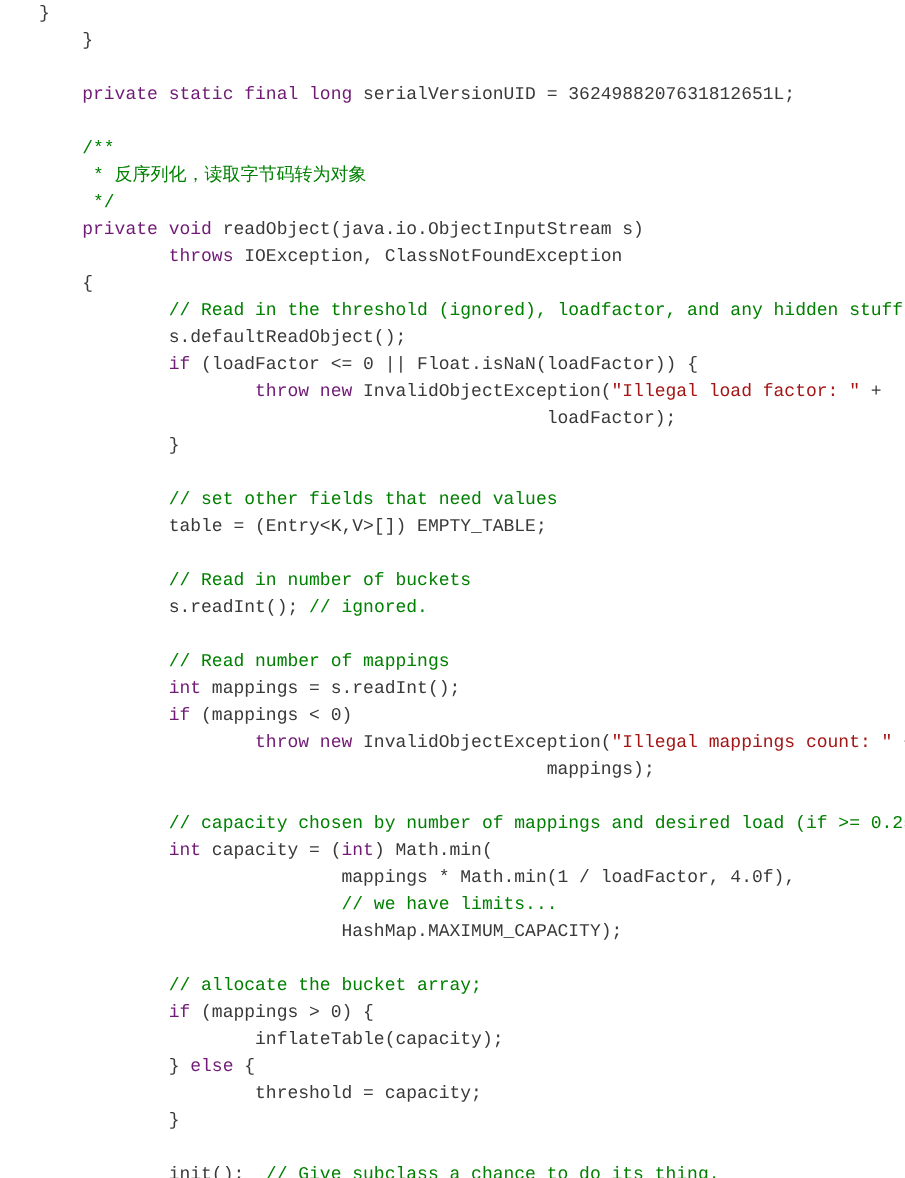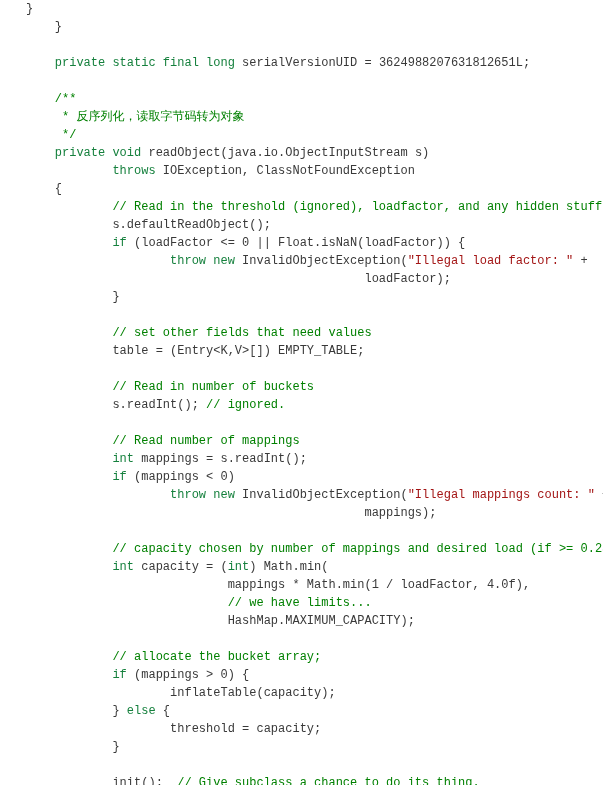--- a/index.html
+++ b/index.html
@@ -9,20 +9,20 @@
     font-family: Consolas, Monaco, 'Courier New', monospace;
     font-size: 12px;
     line-height: 18px;
     color: #393939;
     width: 603px;
   }
   .code-block {
     padding: 0 0 0 26px;
     white-space: pre;
   }
-  .kw { color: #15803d; }
+  .kw { color: #701a75; }
   .comment { color: #008000; }
   .str { color: #a31515; }
 </style>
 </head>
 <body>
 
 <div class="code-block" id="code-container"><div><span>}</span></div><div>    <span>}</span></div><div>&nbsp;</div><div>    <span class="kw">private static final long</span><span> serialVersionUID = </span><span>3624988207631812651L</span><span>;</span></div><div>&nbsp;</div><div>    <span class="comment">/**</span></div><div>    <span class="comment"> * 反序列化，读取字节码转为对象</span></div><div>    <span class="comment"> */</span></div><div>    <span class="kw">private void</span><span> readObject(java.io.ObjectInputStream s)</span></div><div>            <span class="kw">throws</span><span> IOException, ClassNotFoundException</span></div><div>    <span>{</span></div><div>            <span class="comment">// Read in the threshold (ignored), loadfactor, and any hidden stuff</span></div><div>            <span>s.defaultReadObject();</span></div><div>            <span class="kw">if</span><span> (loadFactor &lt;= </span><span>0</span><span> || Float.isNaN(loadFactor)) {</span></div><div>                    <span class="kw">throw new</span><span> InvalidObjectException(</span><span class="str">"Illegal load factor: "</span><span> +</span></div><div><span>                                               loadFactor);</span></div><div>            <span>}</span></div><div>&nbsp;</div><div>            <span class="comment">// set other fields that need values</span></div><div>            <span>table = (Entry&lt;K,V&gt;[]) EMPTY_TABLE;</span></div><div>&nbsp;</div><div>            <span class="comment">// Read in number of buckets</span></div><div>            <span>s.readInt(); </span><span class="comment">// ignored.</span></div><div>&nbsp;</div><div>            <span class="comment">// Read number of mappings</span></div><div>            <span class="kw">int</span><span> mappings = s.readInt();</span></div><div>            <span class="kw">if</span><span> (mappings &lt; </span><span>0</span><span>)</span></div><div>                    <span class="kw">throw new</span><span> InvalidObjectException(</span><span class="str">"Illegal mappings count: "</span><span> +</span></div><div><span>                                               mappings);</span></div><div>&nbsp;</div><div>            <span class="comment">// capacity chosen by number of mappings and desired load (if &gt;= 0.25)</span></div><div>            <span class="kw">int</span><span> capacity = (</span><span class="kw">int</span><span>) Math.min(</span></div><div>                            <span>mappings * Math.min(</span><span>1</span><span> / loadFactor, </span><span>4.0f</span><span>),</span></div><div>                            <span class="comment">// we have limits...</span></div><div>                            <span>HashMap.MAXIMUM_CAPACITY);</span></div><div>&nbsp;</div><div>            <span class="comment">// allocate the bucket array;</span></div><div>            <span class="kw">if</span><span> (mappings &gt; </span><span>0</span><span>) {</span></div><div>                    <span>inflateTable(capacity);</span></div><div>            <span>} </span><span class="kw">else</span><span> {</span></div><div>                    <span>threshold = capacity;</span></div><div>            <span>}</span></div><div>&nbsp;</div><div>            <span>init();  </span><span class="comment">// Give subclass a chance to do its thing.</span></div></div>
 
 </body></html>

